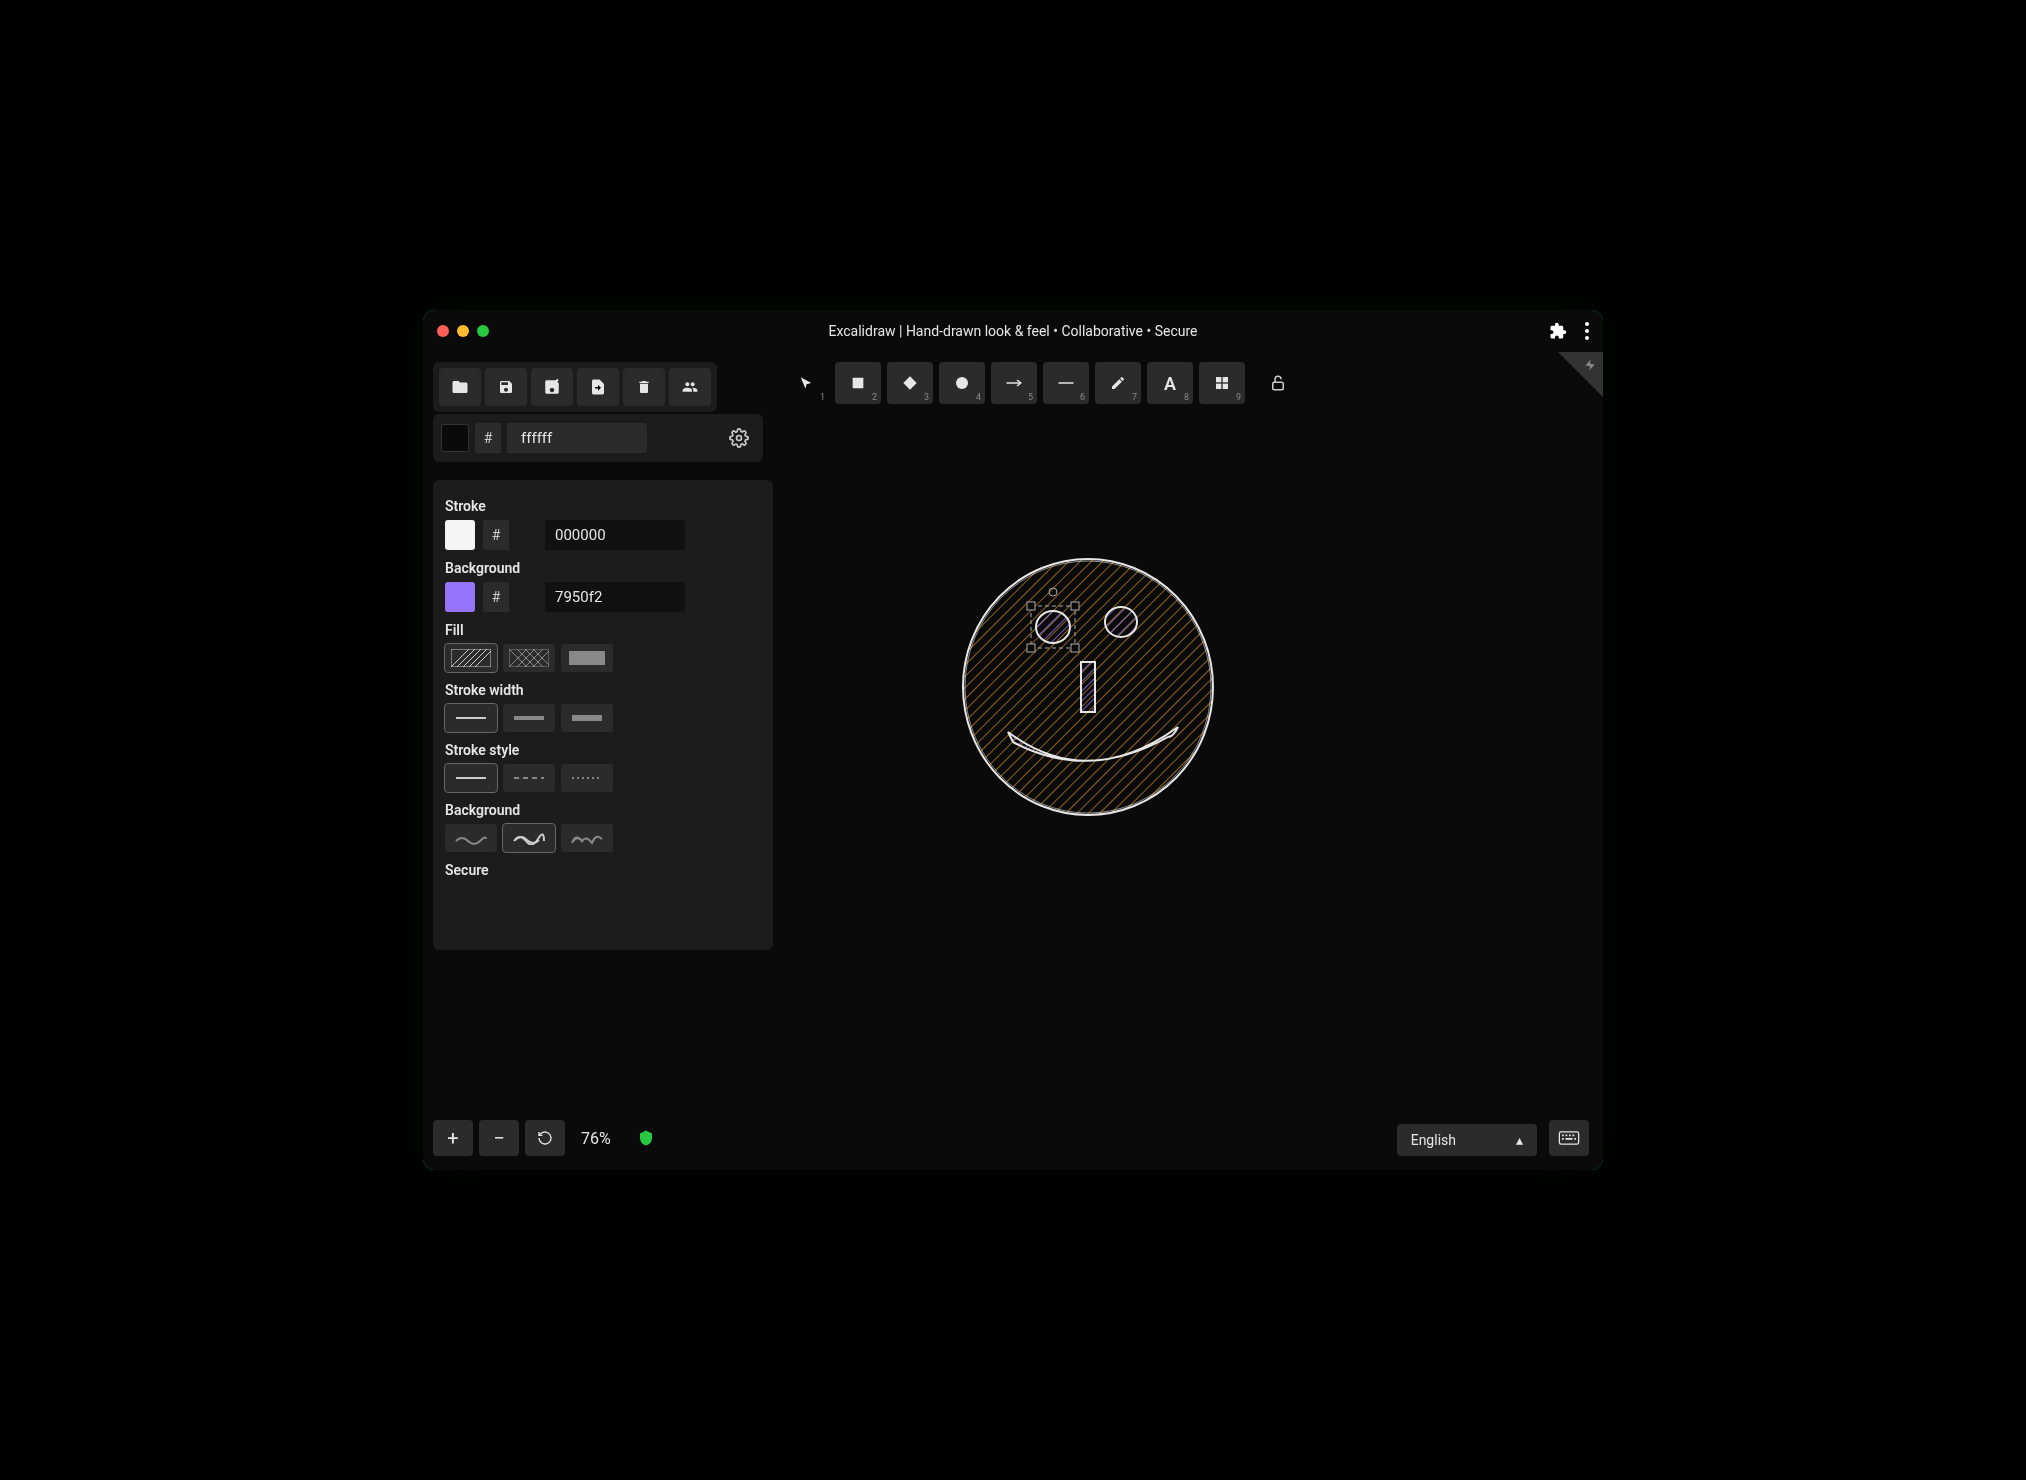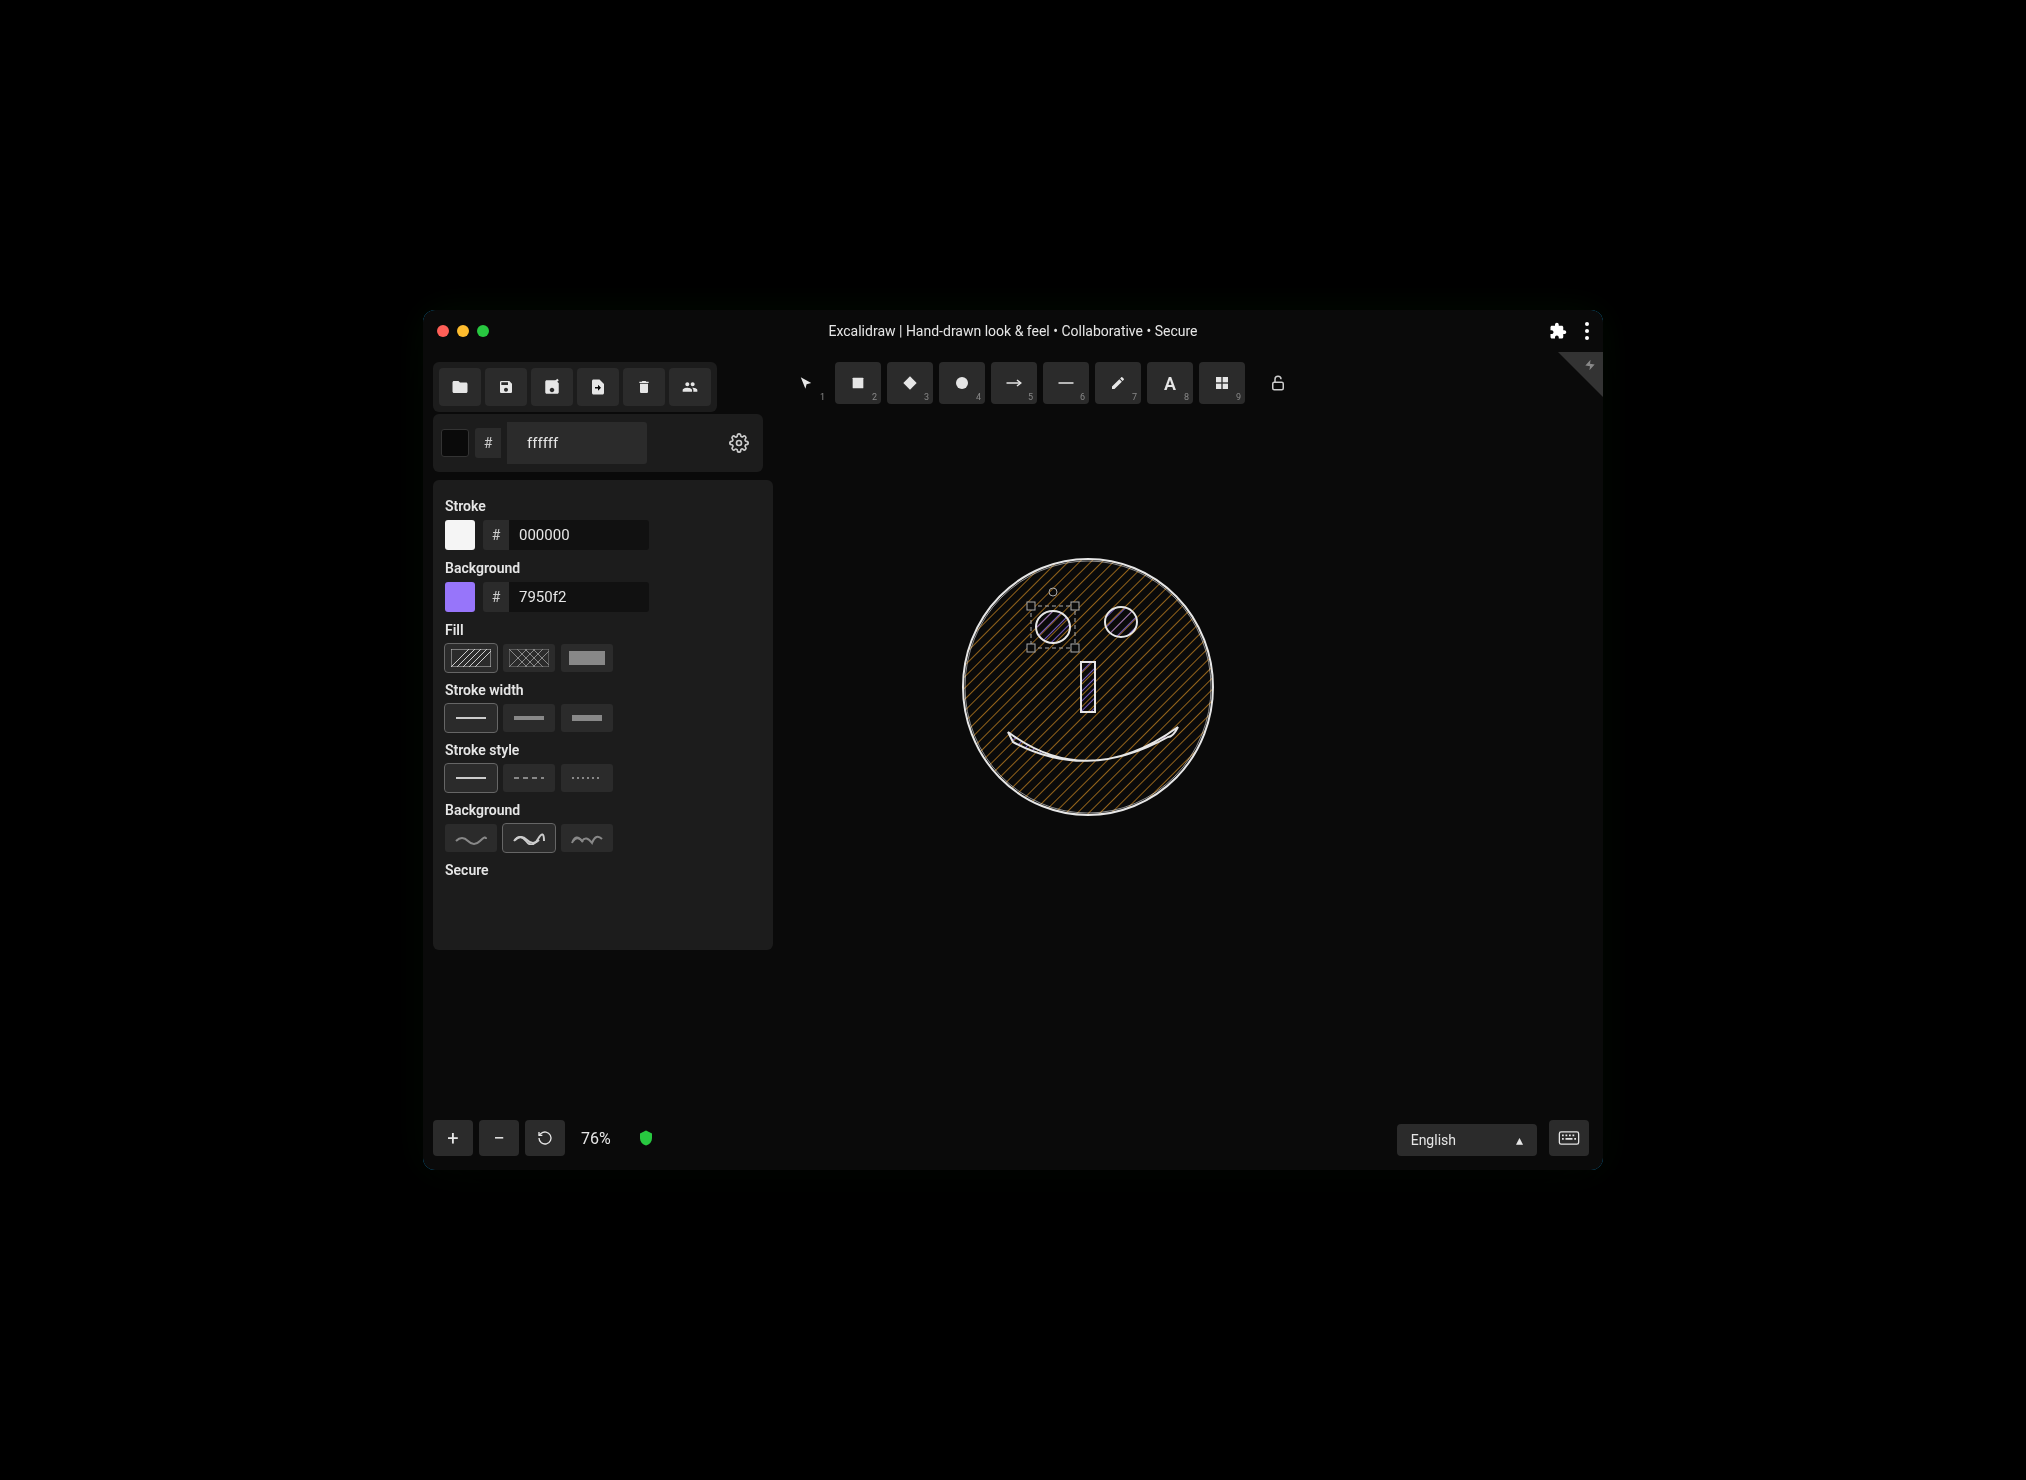--- a/index.html
+++ b/index.html
@@ -43,21 +43,21 @@
     cursor: pointer;
   }
   
   .canvas-color-row {
     position: absolute; top: 62px; left: 10px;
     background: #1c1c1c; border-radius: 6px; padding: 8px;
     display: flex; gap: 6px; align-items: center; width: 330px;
   }
   .swatch { width: 28px; height: 28px; border-radius: 3px; background: #0a0a0a; border:1px solid #333;}
   .hash { width: 26px; height: 30px; background: #2b2b2b; display:flex;align-items:center;justify-content:center; color:#ccc; font-size:14px; border-radius:3px 0 0 3px;}
-  .color-input { height: 42px; background: #2b2b2b; border:none; color:#e6e6e6; padding:0 20px; font-size:15px; border-radius:0 3px 3px 0; width: 140px;}
+  .color-input { height: 30px; background: #2b2b2b; border:none; color:#e6e6e6; padding:0 14px; font-size:15px; border-radius:0 3px 3px 0; width: 140px;}
   .gear-btn { margin-left:auto; color:#ccc; cursor:pointer; padding:6px;}
 
   
   .shape-toolbar {
     position: absolute; top: 10px; left: 360px;
     display: flex; gap: 6px; align-items:center;
   }
   .tool-btn {
     width: 46px; height: 42px; background: #2b2b2b; border-radius: 4px;
     display:flex; align-items:center; justify-content:center; color:#e6e6e6;
@@ -76,21 +76,21 @@
   .props-panel::-webkit-scrollbar { width: 12px; }
   .props-panel::-webkit-scrollbar-track { background: #1c1c1c; }
   .props-panel::-webkit-scrollbar-thumb { background: #e6e6e6; border-radius: 6px; }
   .prop-label { color:#e6e6e6; font-size:14px; font-weight:600; margin: 10px 0 6px; }
   .prop-label:first-child{margin-top:4px;}
   .color-row { display:flex; gap:0; align-items:center; }
   .color-row .sw { width:30px; height:30px; border-radius:3px; margin-right:8px;}
   .sw.white{background:#f5f5f5;}
   .sw.purple{background:#9775fa;}
   .color-row .hash{border-radius:3px 0 0 3px;}
-  .color-row input{height:30px;background:#111;border:none;color:#e6e6e6;padding:0 10px;font-size:15px;border-radius:0 3px 3px 0;width:140px;}
+  .color-row input{height:30px;background:#111;border:none;color:#e6e6e6;padding:0 10px;font-size:15px;border-radius:0 3px 3px 0;width:140px;margin-left:36px;}
   
   .btn-row{display:flex;gap:6px;margin-top:4px;}
   .opt-btn{width:52px;height:28px;background:#2b2b2b;border-radius:3px;display:flex;align-items:center;justify-content:center;cursor:pointer;}
   .opt-btn.sel{outline:1px solid #666;}
   
   
   .canvas-drawing {
     position:absolute; top:200px; left:530px; width:270px; height:270px;
   }
 

